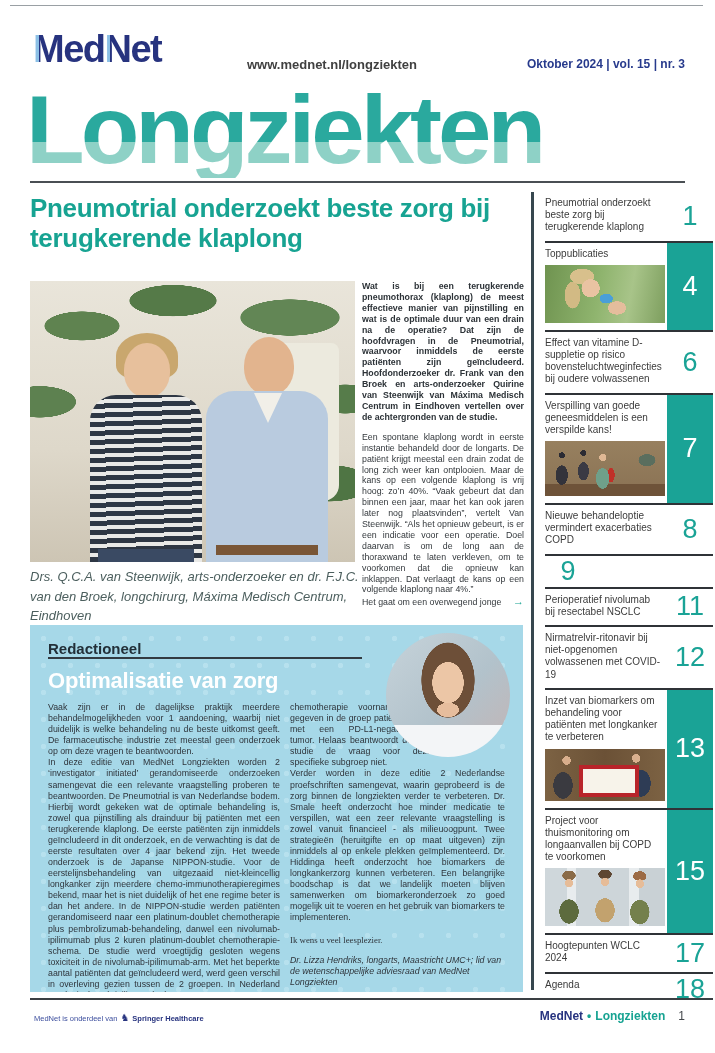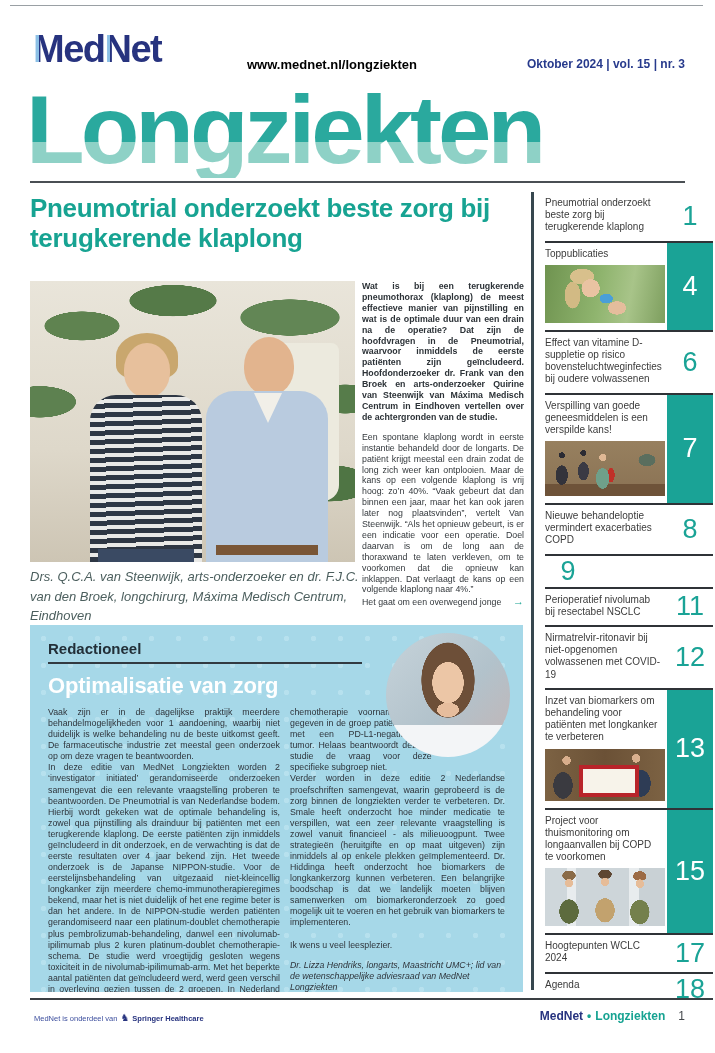--- a/index.html
+++ b/index.html
@@ -4,21 +4,21 @@
 <style>
   html,body{margin:0;padding:0;background:#ffffff;}
   .page{position:relative;width:715px;height:1053px;background:#ffffff;overflow:hidden;
         font-family:"Liberation Sans",sans-serif;-webkit-font-smoothing:antialiased;}
   .topline{position:absolute;top:5px;left:10px;right:12px;height:1px;background:#9aa0a4;}
 
   
   .logo{position:absolute;left:33px;top:28px;font-size:38px;font-weight:bold;color:#27337f;letter-spacing:-1.5px;}
   .logo .stem{background:linear-gradient(90deg,#8cc0e6 0 20%,#27337f 20%);
               -webkit-background-clip:text;background-clip:text;color:transparent;}
-  .url{position:absolute;left:247px;top:57px;font-size:13px;font-weight:bold;color:#000000;text-decoration:none;}
+  .url{position:absolute;left:247px;top:57px;font-size:13px;font-weight:bold;color:#404040;text-decoration:none;}
   .issue{position:absolute;right:30px;top:57px;font-size:12px;font-weight:bold;color:#273a8c;}
   .mag-title{position:absolute;left:26px;top:82px;margin:0;font-size:96px;font-weight:bold;line-height:1;
              letter-spacing:-4px;background:linear-gradient(180deg,#2aa99e 0 62%,#8ed1c6 62%);
              -webkit-background-clip:text;background-clip:text;color:transparent;}
   .rule{position:absolute;left:30px;top:181px;width:655px;height:2px;background:#4a4f54;}
 
   
   .headline{position:absolute;left:30px;top:193px;width:465px;margin:0;font-size:26px;line-height:1.16;
             color:#17a392;font-weight:bold;letter-spacing:-0.3px;}
   .photo-main{position:absolute;left:30px;top:281px;width:325px;height:281px;overflow:hidden;
@@ -47,27 +47,27 @@
                color:#33383c;text-align:justify;}
   .article-col p{margin:0;}
   .article-col .intro{font-weight:bold;margin-bottom:9px;color:#2d3338;}
   .cont{margin-top:3px;display:flex;justify-content:space-between;align-items:center;text-align:left;}
   .arrow{color:#17a392;font-weight:bold;font-size:11px;}
 
   
   .editorial{position:absolute;left:30px;top:625px;width:493px;height:367px;box-sizing:border-box;
              padding:15px 18px 14px;overflow:hidden;background-color:#a6d8e8;
              background-image:radial-gradient(#b7e1ee 2.5px, transparent 3px);background-size:27px 27px;}
-  .ed-label{font-size:15px;font-weight:bold;color:#222f38;padding-bottom:5px;border-bottom:2px solid #323a41;width:314px;}
+  .ed-label{font-size:15px;font-weight:bold;color:#222f38;border-bottom:2px solid #323a41;width:314px;}
   .ed-title{font-size:22px;font-weight:bold;color:#ffffff;margin:9px 0 8px;letter-spacing:-0.2px;}
   .ed-cols{display:flex;gap:10px;}
   .ed-col1{width:232px;}
   .ed-col2{flex:1;min-width:0;}
   .ed-cols p{margin:0;font-size:8.8px;line-height:1.26;color:#2e343b;text-align:justify;}
-  .ed-close{margin-top:11px !important;text-align:left;}
+  .ed-close{margin-top:11px !important;text-align:left;font-family:Liberation Serif, serif;}
   .ed-sig{margin-top:9px !important;font-style:italic;text-align:left !important;}
   .ed-float{float:right;width:128px;height:62px;shape-outside:circle(72px at 102px -10px);}
   .ed-portrait{position:absolute;right:13px;top:8px;width:124px;height:124px;border-radius:50%;overflow:hidden;
     background:
       radial-gradient(ellipse 26px 34px at 50% 40%, #ecc6a6 60%, transparent 61%),
       radial-gradient(ellipse 18px 12px at 50% 62%, #e6bd9d 60%, transparent 61%),
       radial-gradient(ellipse 44px 62px at 50% 38%, #6d4f38 60%, transparent 61%),
       linear-gradient(#f3f5f7,#f3f5f7) 0 100%/100% 26% no-repeat,
       linear-gradient(135deg,#c6d3da 0%,#b2c2cb 55%,#c4b4b4 100%);}
 

